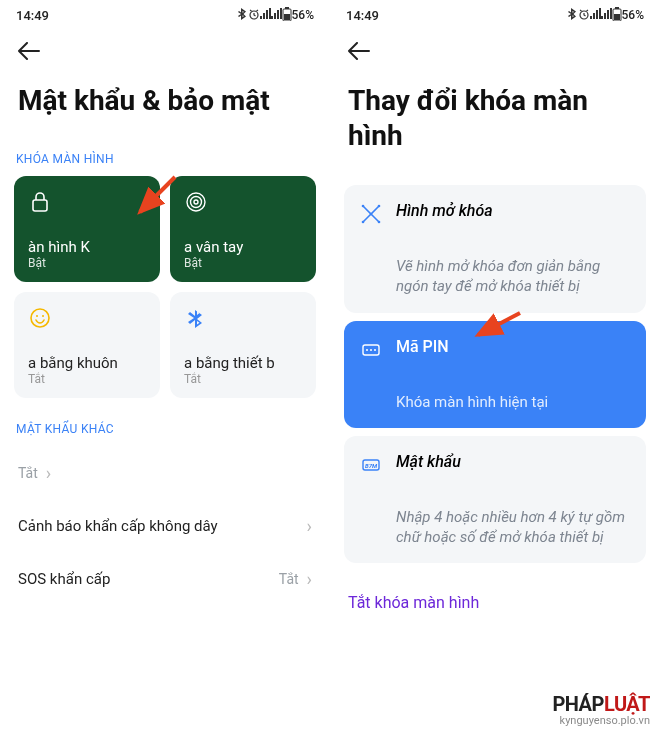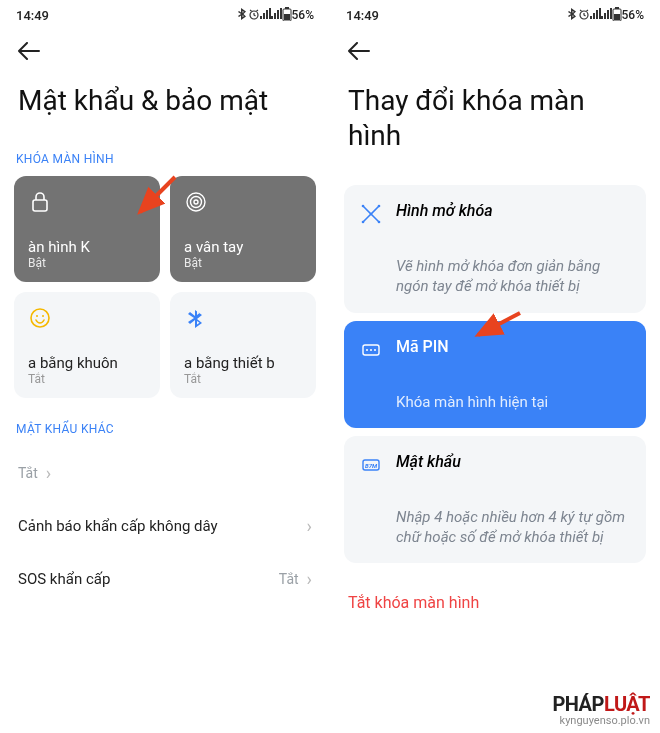--- a/index.html
+++ b/index.html
@@ -43,21 +43,21 @@
     padding: 10px 18px 4px;
   }
   .back-arrow {
     font-size: 22px;
     color: #222;
     cursor: pointer;
     display: inline-block;
   }
   .page-title {
     font-size: 28px;
-    font-weight: 400;
+    font-weight: 700;
     color: #111;
     padding: 14px 18px 10px;
     line-height: 1.25;
   }
   .section-label {
     font-size: 12px;
     color: #3b82f6;
     padding: 24px 16px 10px;
     letter-spacing: 0.3px;
   }
@@ -71,21 +71,21 @@
     border-radius: 12px;
     padding: 14px 14px 12px;
     height: 106px;
     display: flex;
     flex-direction: column;
     justify-content: space-between;
     cursor: pointer;
     overflow: hidden;
   }
   .card-blue {
-    background: #737373;
+    background: #14532d;
     color: #fff;
   }
   .card-gray {
     background: #f4f6f8;
     color: #222;
   }
   .card-icon {
     width: 24px;
     height: 24px;
     display: flex;
@@ -153,21 +153,21 @@
   .option-desc {
     font-size: 15px;
     line-height: 1.35;
     color: #7d8590;
     margin-top: 36px;
   }
   .option-blue .option-desc { color: rgba(255,255,255,0.85); }
   .disable-lock {
     padding: 22px 18px;
     font-size: 16px;
-    color: #ef4444;
+    color: #6d28d9;
     cursor: pointer;
   }
 
   
   .arrow {
     position: absolute;
     pointer-events: none;
   }
   
   .watermark {

